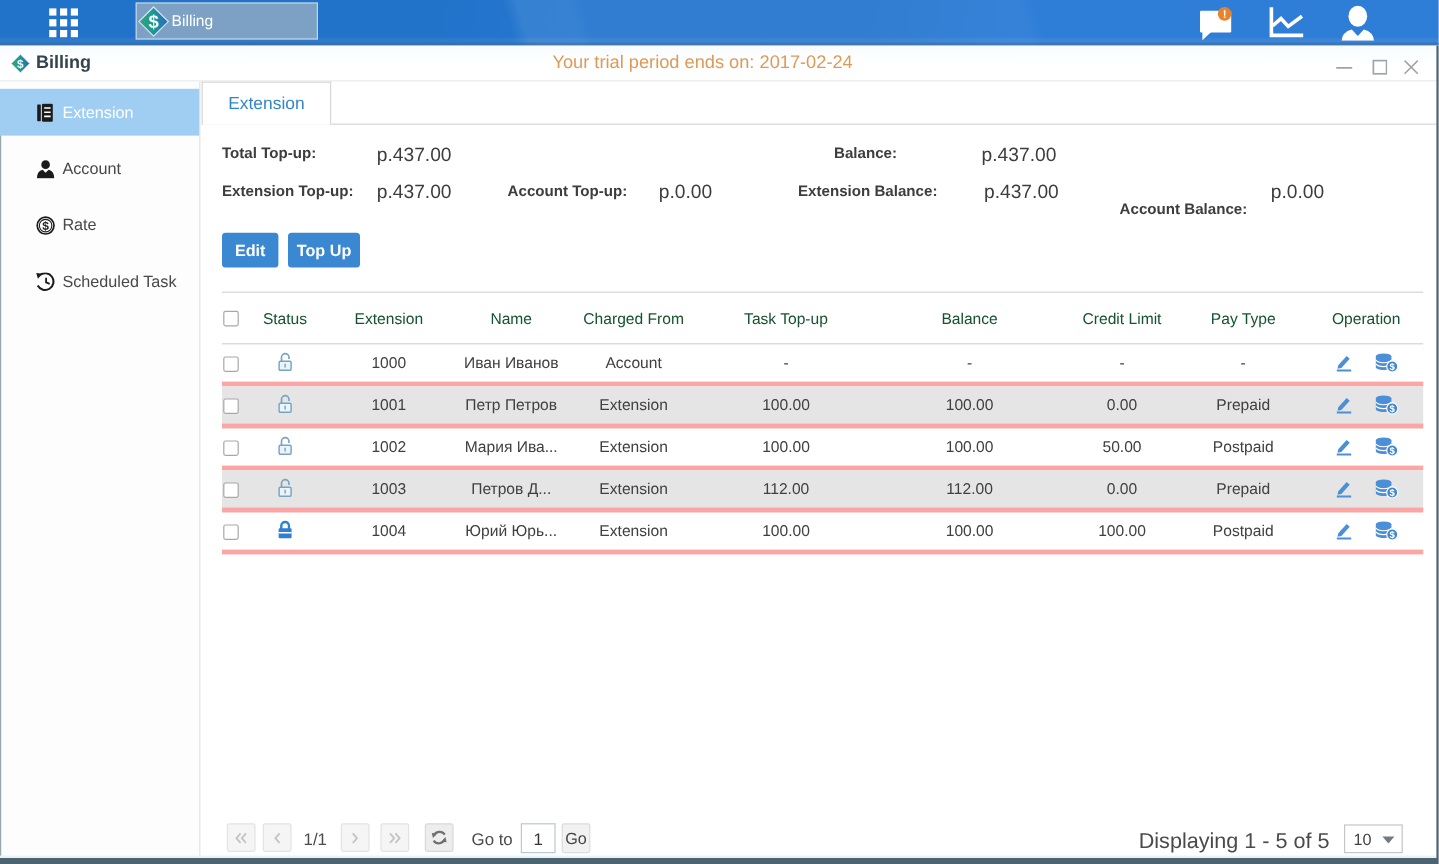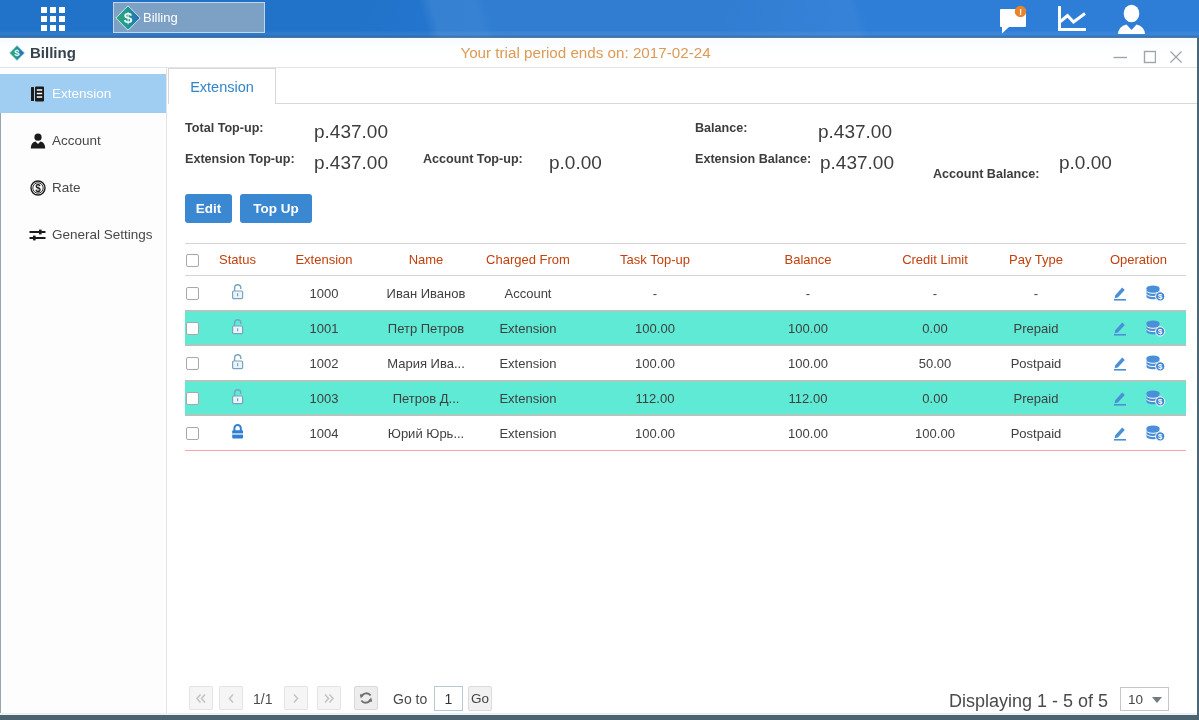--- a/index.html
+++ b/index.html
@@ -46,34 +46,34 @@
 .sidebar .pad { height:6px; }
 
 
 .content { position:absolute; left:168px; top:68px; width:1031px; height:645px; background:#fff; }
 .tabstrip { position:absolute; left:0; top:0; width:1030px; height:36px; border-bottom:1px solid #d8d8d8; }
 .tab1 { position:absolute; left:0; top:0; width:108px; height:36px; background:#fff;
   border:1px solid #d8d8d8; border-bottom:none; color:#3186ca; font-size:14.5px;
   display:flex; align-items:center; justify-content:center; }
 
 .lab { position:absolute; font-size:12.6px; font-weight:bold; color:#3d3d3d; }
-.val { position:absolute; font-size:19px; color:#3d3d3d; }
+.val { position:absolute; font-size:16px; color:#3d3d3d; }
 
 .btn { position:absolute; top:126px; height:29px; background:#3a87d2; color:#fff;
   font-size:13.5px; font-weight:bold; border-radius:3px; display:flex; align-items:center; justify-content:center; }
 #btnEdit { left:17px; width:47px; }
-#btnTop { left:72px; width:72px; }
+#btnTop { left:72px; width:60px; }
 
 
 .grid { position:absolute; left:17px; top:175px; width:1001px; }
 .grow { display:grid; grid-template-columns:28px 49px 124px 80px 124px 130px 176px 78px 124px 88px; align-items:center; }
-.ghead { height:33px; border-top:1px solid #d4d4d4; border-bottom:1px solid #d4d4d4; font-size:13px; color:#c2410c; }
+.ghead { height:44px; border-top:1px solid #d4d4d4; border-bottom:1px solid #d4d4d4; font-size:13px; color:#14532d; }
 .ghead .gc:last-child { padding-right:7px; }
-.gr { height:35px; font-size:13px; color:#404040; border-bottom:1px solid #fca5a5; }
-.gr.alt { background:#5eead4; }
+.gr { height:35px; font-size:13px; color:#404040; border-bottom:4px solid #fca5a5; }
+.gr.alt { background:#e5e5e5; }
 .gc { text-align:center; }
 .gc.cb { text-align:left; }
 .cbx { width:13px; height:13px; border:1px solid #a8a8a8; border-radius:2px; background:#fff; margin-left:1px; margin-top:1px; }
 .ops { display:flex; justify-content:center; align-items:center; gap:17px; padding-right:8px; }
 
 
 .pager { position:absolute; left:0; top:618px; width:1018px; height:27px; }
 .pbtn { position:absolute; top:0; width:24px; height:24px; background:#f5f5f5; border:1px solid #e3e3e3; border-radius:2px;
   display:flex; align-items:center; justify-content:center; }
 .pbtn svg { display:block; }
@@ -205,42 +205,42 @@
     </span>Account</div>
     <div class="sitem"><span class="sic">
       <svg width="16" height="16" viewBox="0 0 16 16">
             <circle cx="8" cy="8" r="7" fill="none" stroke="#1b1b1b" stroke-width="1.4"></circle>
             <circle cx="8" cy="8" r="5.2" fill="none" stroke="#1b1b1b" stroke-width="0.9"></circle>
             <text x="8" y="11.8" font-size="10" font-weight="bold" fill="#1b1b1b" text-anchor="middle" font-family="Liberation Sans">$</text>
           </svg>
     </span>Rate</div>
     <div class="sitem"><span class="sic">
       <svg width="17" height="16" viewBox="0 0 17 16">
-            <path d="M0.5 5 H16.5 M0.5 11 H16.5" stroke="#1b1b1b" stroke-width="2"></path>
-            <rect x="10" y="2.6" width="2.6" height="4.8" fill="#1b1b1b"></rect>
-            <rect x="4" y="8.6" width="2.6" height="4.8" fill="#1b1b1b"></rect>
-          </svg>
-    </span>General Settings</div>
+            <path d="M4.2 2.2 A7 7 0 1 1 2.4 11" fill="none" stroke="#1b1b1b" stroke-width="1.7"></path>
+            <polygon points="1.2,0.6 6.4,1.2 2.6,5.2" fill="#1b1b1b"></polygon>
+            <path d="M9.4 4.4 V8.3 L12.4 9.6" stroke="#1b1b1b" stroke-width="1.5" fill="none"></path>
+          </svg>
+    </span>Scheduled Task</div>
   </div>
 
   <div class="content">
     <div class="tabstrip">
         <div class="tab1">Extension</div>
       </div>
 
     <span class="lab" style="left:17px; top:53px;">Total Top-up:</span>
     <span class="val" style="left:146px; top:53px;">p.437.00</span>
     <span class="lab" style="left:527px; top:53px;">Balance:</span>
     <span class="val" style="left:650px; top:53px;">p.437.00</span>
 
     <span class="lab" style="left:17px; top:84px;">Extension Top-up:</span>
     <span class="val" style="left:146px; top:84px;">p.437.00</span>
     <span class="lab" style="left:255px; top:84px;">Account Top-up:</span>
     <span class="val" style="left:381px; top:84px;">p.0.00</span>
-    <span class="lab" style="left:527px; top:84px;">Extension Balance:</span>
+    <span class="lab" style="left:497px; top:84px;">Extension Balance:</span>
     <span class="val" style="left:652px; top:84px;">p.437.00</span>
     <span class="lab" style="left:765px; top:84px;margin-top:15px;">Account Balance:</span>
     <span class="val" style="left:891px; top:84px;">p.0.00</span>
 
     <div class="btn" id="btnEdit">Edit</div>
     <div class="btn" id="btnTop">Top Up</div>
 
     <div class="grid">
       <div class="grow ghead">
         <div class="gc cb">

